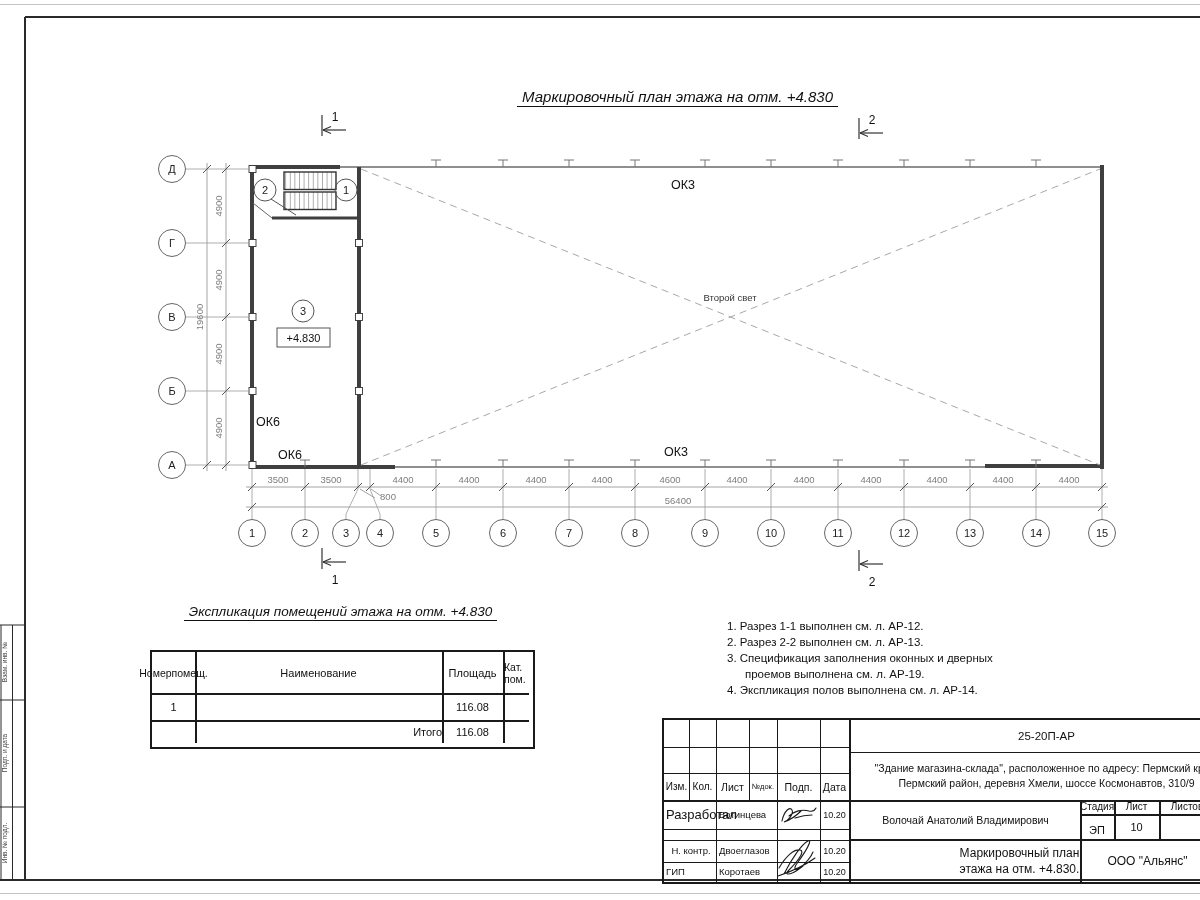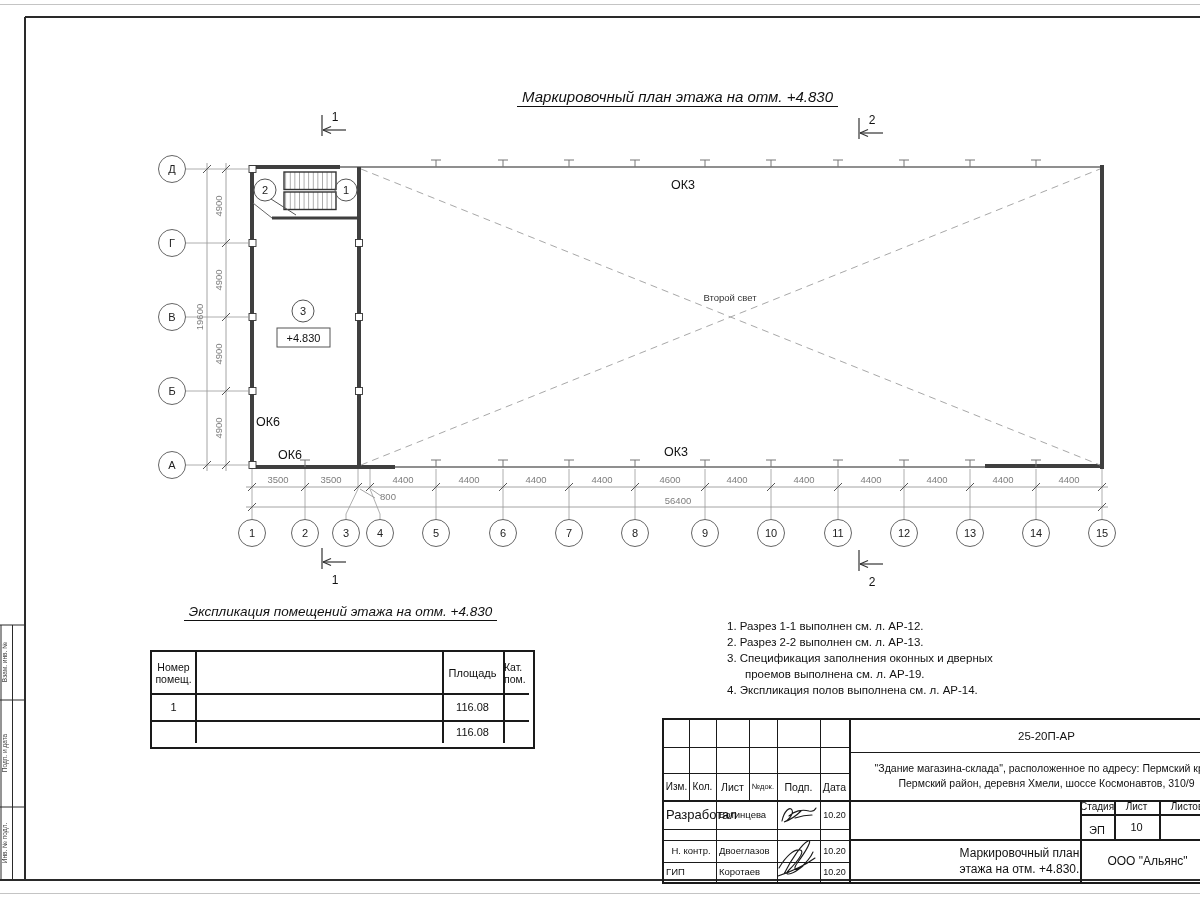--- a/index.html
+++ b/index.html
@@ -319,39 +319,45 @@
   <span class="title-it">Экспликация помещений этажа на отм. +4.830</span>
 </div>
 
 <div class="exp ov">
   <div class="ln" style="left:43px;top:0;width:1.5px;height:91px;"></div>
   <div class="ln" style="left:290px;top:0;width:2px;height:91px;"></div>
   <div class="ln" style="left:351px;top:0;width:2px;height:91px;"></div>
   <div class="ln" style="left:0;top:41px;width:377px;height:2px;"></div>
   <div class="ln" style="left:0;top:68px;width:377px;height:1.5px;"></div>
 
-  <div class="cell" style="left:0;top:0;width:43px;height:41px;font-size:10.5px;flex-direction:column;">
+  <div class="cell" style="left:0;top:0;width:43px;height:41px;font-size:10.5px;flex-direction:row;">
     <span>Номер</span>
         <span>помещ.</span>
   </div>
+  <div class="cell" style="left:43px;top:0;width:247px;height:41px;font-size:11px;">
+        <span>Наименование</span>
+      </div>
   <div class="cell" style="left:290px;top:0;width:61px;height:41px;font-size:11px;">
         <span>Площадь</span>
       </div>
   <div class="cell" style="left:351px;top:0;width:26px;height:41px;font-size:10.5px;flex-direction:column;align-items:flex-start;padding-left:1px;">
     <span>Кат.</span>
         <span>пом.</span>
   </div>
 
   <div class="cell" style="left:0;top:41px;width:43px;height:27px;font-size:11px;">
         <span>1</span>
       </div>
   <div class="cell" style="left:290px;top:41px;width:61px;height:27px;font-size:11px;">
         <span>116.08</span>
       </div>
 
+  <div class="cell" style="left:43px;top:68px;width:247px;height:23px;font-size:11px;justify-content:flex-end;padding-right:5px;">
+        <span>Итого</span>
+      </div>
   <div class="cell" style="left:290px;top:68px;width:61px;height:23px;font-size:11px;">
         <span>116.08</span>
       </div>
 </div>
 
 <div>
   <div class="ov notes-line" style="left:727px;top:620px;">1. Разрез 1-1 выполнен см. л. АР-12.</div>
   <div class="ov notes-line" style="left:727px;top:636px;">2. Разрез 2-2 выполнен см. л. АР-13.</div>
   <div class="ov notes-line" style="left:727px;top:652px;">3. Спецификация заполнения оконных и дверных</div>
   <div class="ov notes-line" style="left:745px;top:668px;">проемов выполнена см. л. АР-19.</div>
@@ -429,20 +435,23 @@
         <span>10.20</span>
       </div>
 
   <div class="cell" style="left:187px;top:0;width:391px;height:32px;font-size:11.5px;">
         <span>25-20П-АР</span>
       </div>
   <div class="cell" style="left:187px;top:32px;width:391px;height:48px;font-size:10.5px;flex-direction:column;line-height:15px;white-space:nowrap;">
     <span>"Здание магазина-склада", расположенное по адресу: Пермский край,</span>
     <span>Пермский район, деревня Хмели, шоссе Космонавтов, 310/9</span>
   </div>
+  <div class="cell" style="left:187px;top:80px;width:229px;height:39px;font-size:10.5px;">
+        <span>Волочай Анатолий Владимирович</span>
+      </div>
 
   <div class="cell" style="left:416px;top:80px;width:34px;height:14px;font-size:10px;">
         <span>Стадия</span>
       </div>
   <div class="cell" style="left:450px;top:80px;width:45px;height:14px;font-size:10px;">
         <span>Лист</span>
       </div>
   <div class="cell" style="left:495px;top:80px;width:56px;height:14px;font-size:10px;">
         <span>Листов</span>
       </div>

